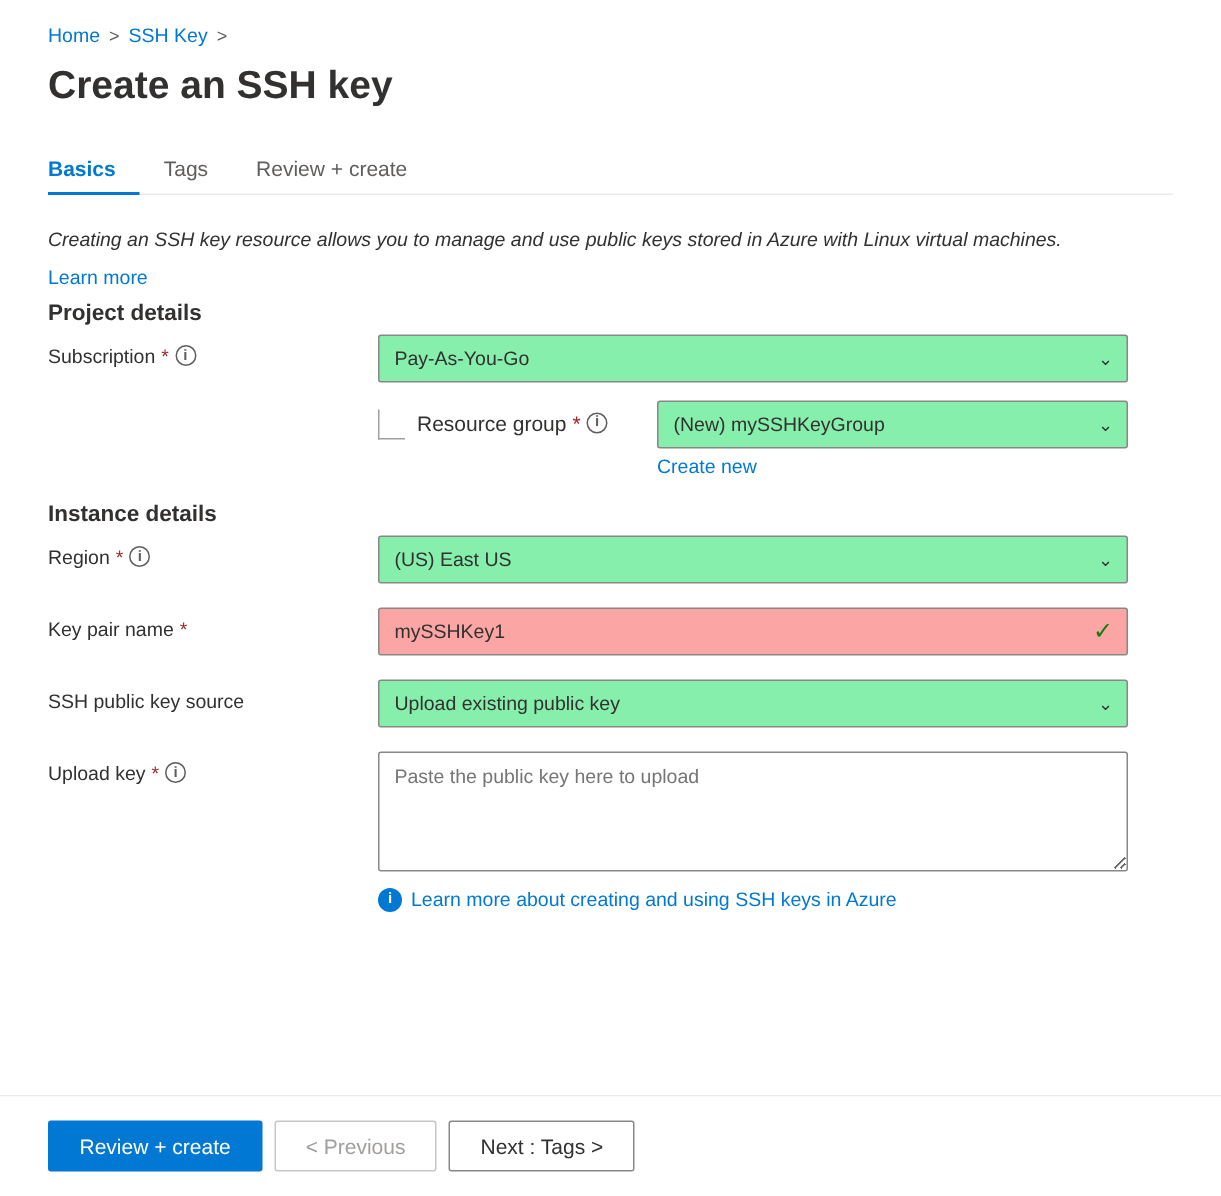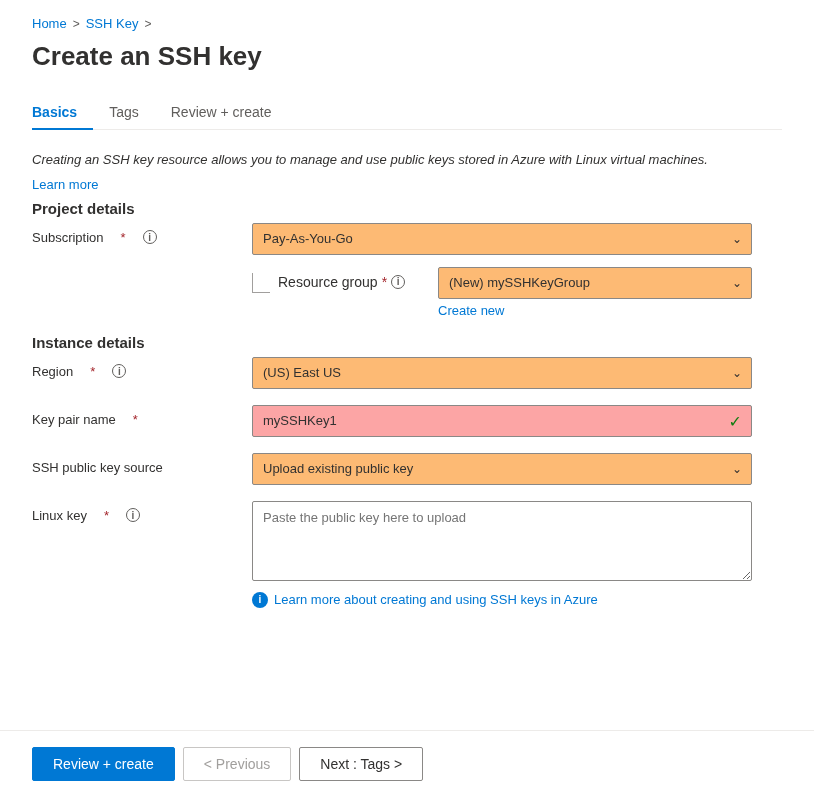--- a/index.html
+++ b/index.html
@@ -108,21 +108,21 @@
       margin-bottom: 16px;
     }
     .form-label {
       width: 220px;
       min-width: 220px;
       font-size: 13px;
       color: #323130;
       padding-top: 7px;
       display: flex;
       align-items: center;
-      gap: 17px;
+      gap: 4px;
     }
     .required {
       color: #a4262c;
     }
     .info-icon {
       display: inline-flex;
       align-items: center;
       justify-content: center;
       width: 14px;
       height: 14px;
@@ -151,21 +151,21 @@
       margin-top: 12px;
     }
 
     select, .select-box {
       width: 100%;
       padding: 5px 30px 5px 10px;
       border: 1px solid #8a8886;
       border-radius: 2px;
       font-size: 13px;
       color: #323130;
-      background: #fdba74;
+      background: #86efac;
       appearance: none;
       -webkit-appearance: none;
       cursor: pointer;
       outline: none;
       height: 32px;
     }
     .select-wrapper {
       position: relative;
     }
     .select-wrapper .chevron {
@@ -412,21 +412,21 @@
           <option>Upload existing public key</option>
         </select>
         <span class="chevron">⌄</span>
       </div>
     </div>
   </div>
 
   
   <div class="form-row">
     <div class="form-label">
-      <span>Linux key</span>
+      <span>Upload key</span>
       <span class="required">*</span>
       <i class="info-icon">i</i>
     </div>
     <div class="form-control">
       <textarea placeholder="Paste the public key here to upload" style=""></textarea>
       <div class="info-learn-more">
         <i class="info-circle-filled">i</i>
         <a href="#">Learn more about creating and using SSH keys in Azure</a>
       </div>
     </div>

